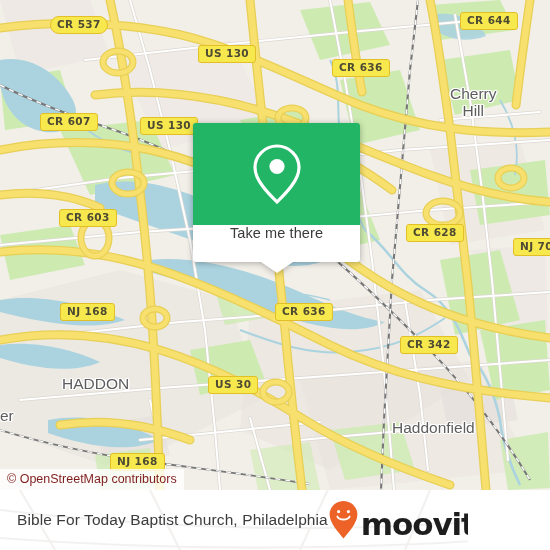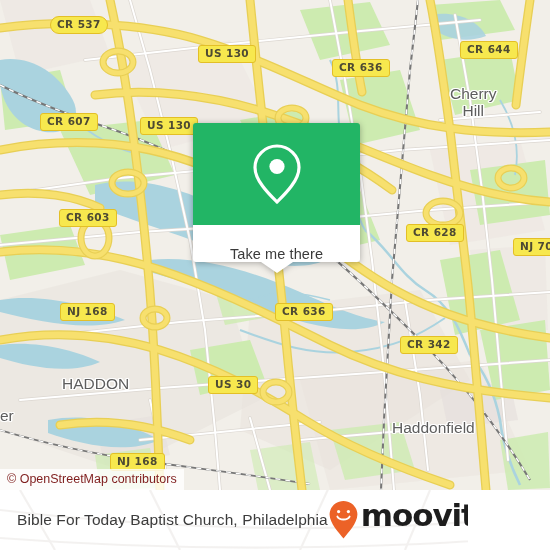--- a/index.html
+++ b/index.html
@@ -90,21 +90,21 @@
     display: flex;
     align-items: center;
     justify-content: center;
   }
   #popup-pin { display: block; }
   #popup-foot {
     height: 37px;
     background: #ffffff;
     border-radius: 0 0 3px 3px;
     display: flex;
-    align-items: flex-end;
+    align-items: flex-start;
     justify-content: center;
   }
   #popup-foot-label {
     color: #3a3a3a;
     font-size: 14.5px;
     font-family: "Liberation Sans", sans-serif;
     letter-spacing: .1px;
   }
   #popup-tail {
     position: absolute;
@@ -157,21 +157,21 @@
     position: relative;
     color: #3c3c3c;
     font-size: 15.5px;
     font-family: "Liberation Sans", sans-serif;
     letter-spacing: .1px;
     white-space: nowrap;
   }
   #brand {
     position: relative;
     display: flex;
-    align-items: flex-start;
+    align-items: flex-end;
     gap: 2px;
   }
   #brand-word {
     color: #1d1d1d;
     font-family: "DejaVu Sans", sans-serif;
     font-size: 31px;
     font-weight: bold;
     letter-spacing: -1.1px;
     line-height: 31px;
   }
@@ -341,21 +341,21 @@
         <ellipse cx="118" cy="62" rx="15" ry="11"></ellipse>
         <ellipse cx="276" cy="392" rx="13" ry="10"></ellipse>
         <ellipse cx="511" cy="178" rx="13" ry="10"></ellipse>
       </g>
     </svg>
 
     <div id="shields">
         <div class="shield" style="left: 50px; top: 16px; border-radius: 9px;">CR 537</div>
         <div class="shield" style="left: 198px; top: 45px;">US 130</div>
         <div class="shield" style="left: 332px; top: 59px;">CR 636</div>
-        <div class="shield" style="left: 460px; top: 12px; margin-top: 29px;">CR 644</div>
+        <div class="shield" style="left: 460px; top: 12px;">CR 644</div>
         <div class="shield" style="left: 40px; top: 113px;">CR 607</div>
         <div class="shield" style="left: 140px; top: 117px;">US 130</div>
         <div class="shield" style="left: 59px; top: 209px;">CR 603</div>
         <div class="shield" style="left: 406px; top: 224px;">CR 628</div>
         <div class="shield" style="left: 513px; top: 238px;">NJ 70</div>
         <div class="shield" style="left: 60px; top: 303px;">NJ 168</div>
         <div class="shield" style="left: 275px; top: 303px;">CR 636</div>
         <div class="shield" style="left: 400px; top: 336px;">CR 342</div>
         <div class="shield" style="left: 208px; top: 376px;">US 30</div>
         <div class="shield" style="left: 110px; top: 453px;">NJ 168</div>

